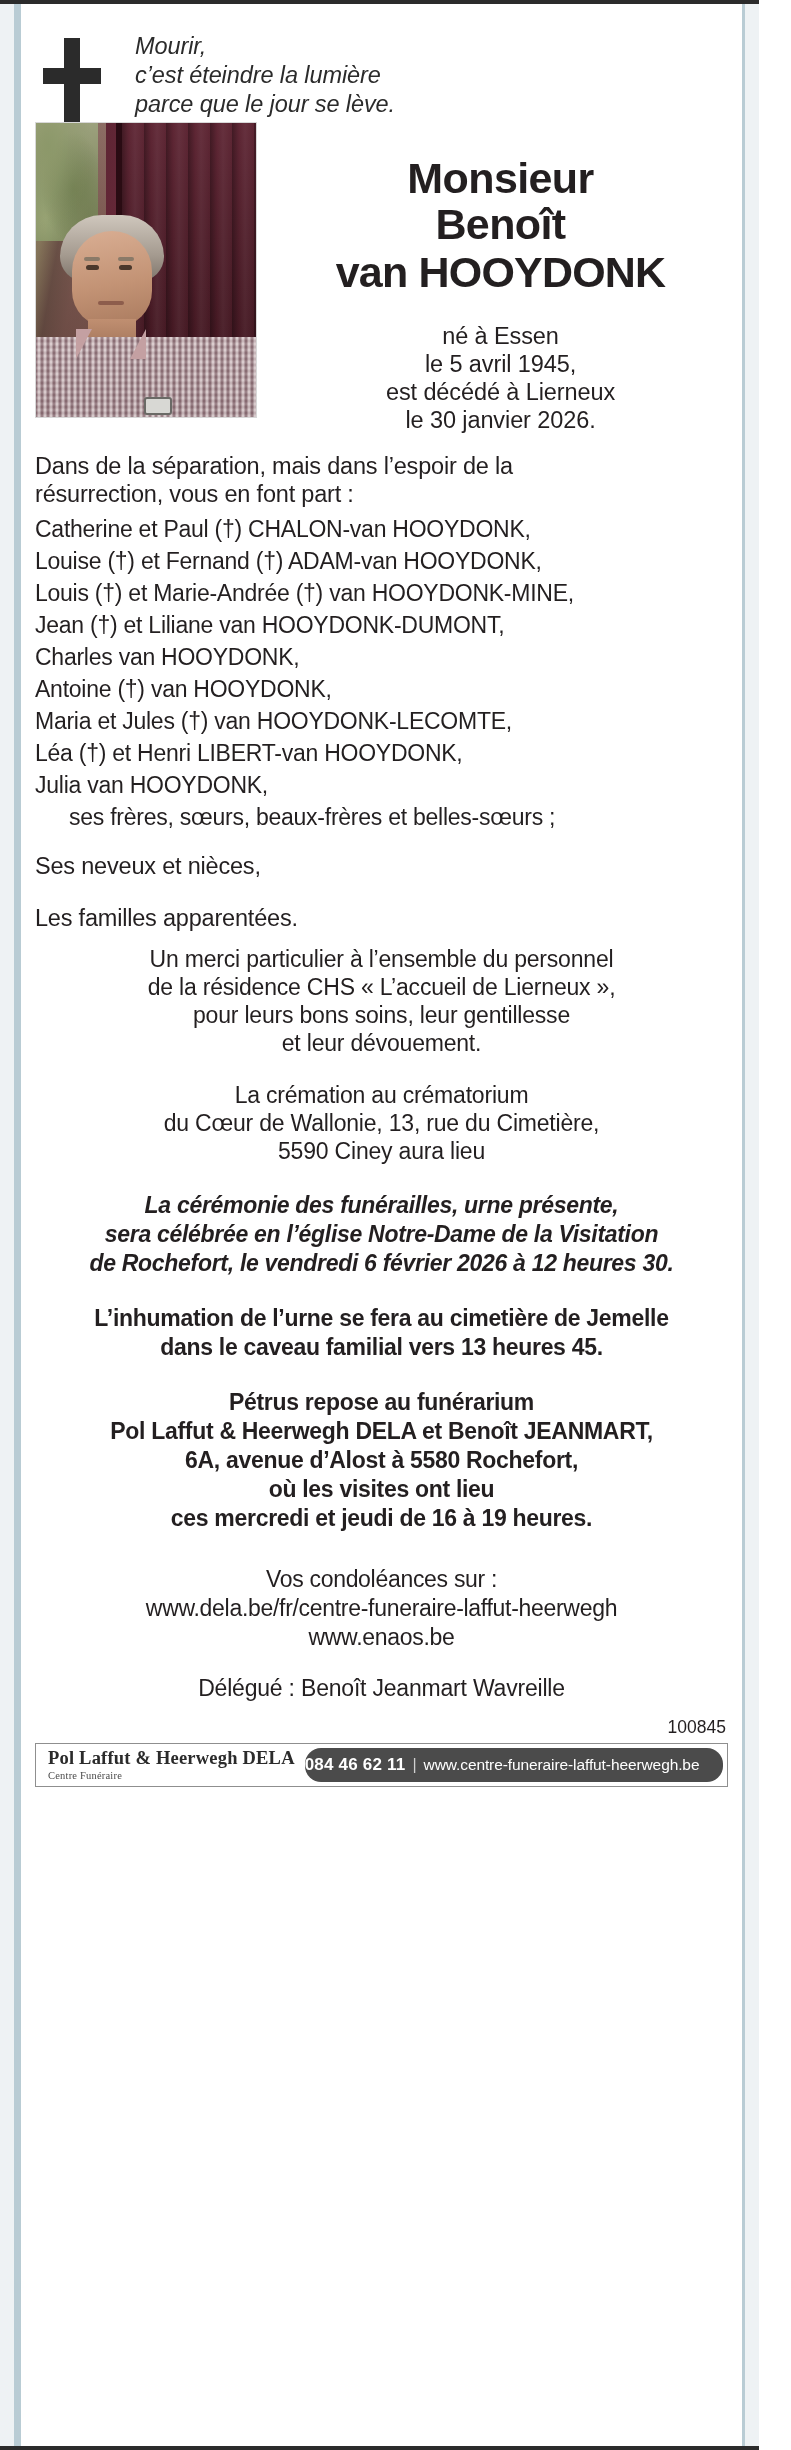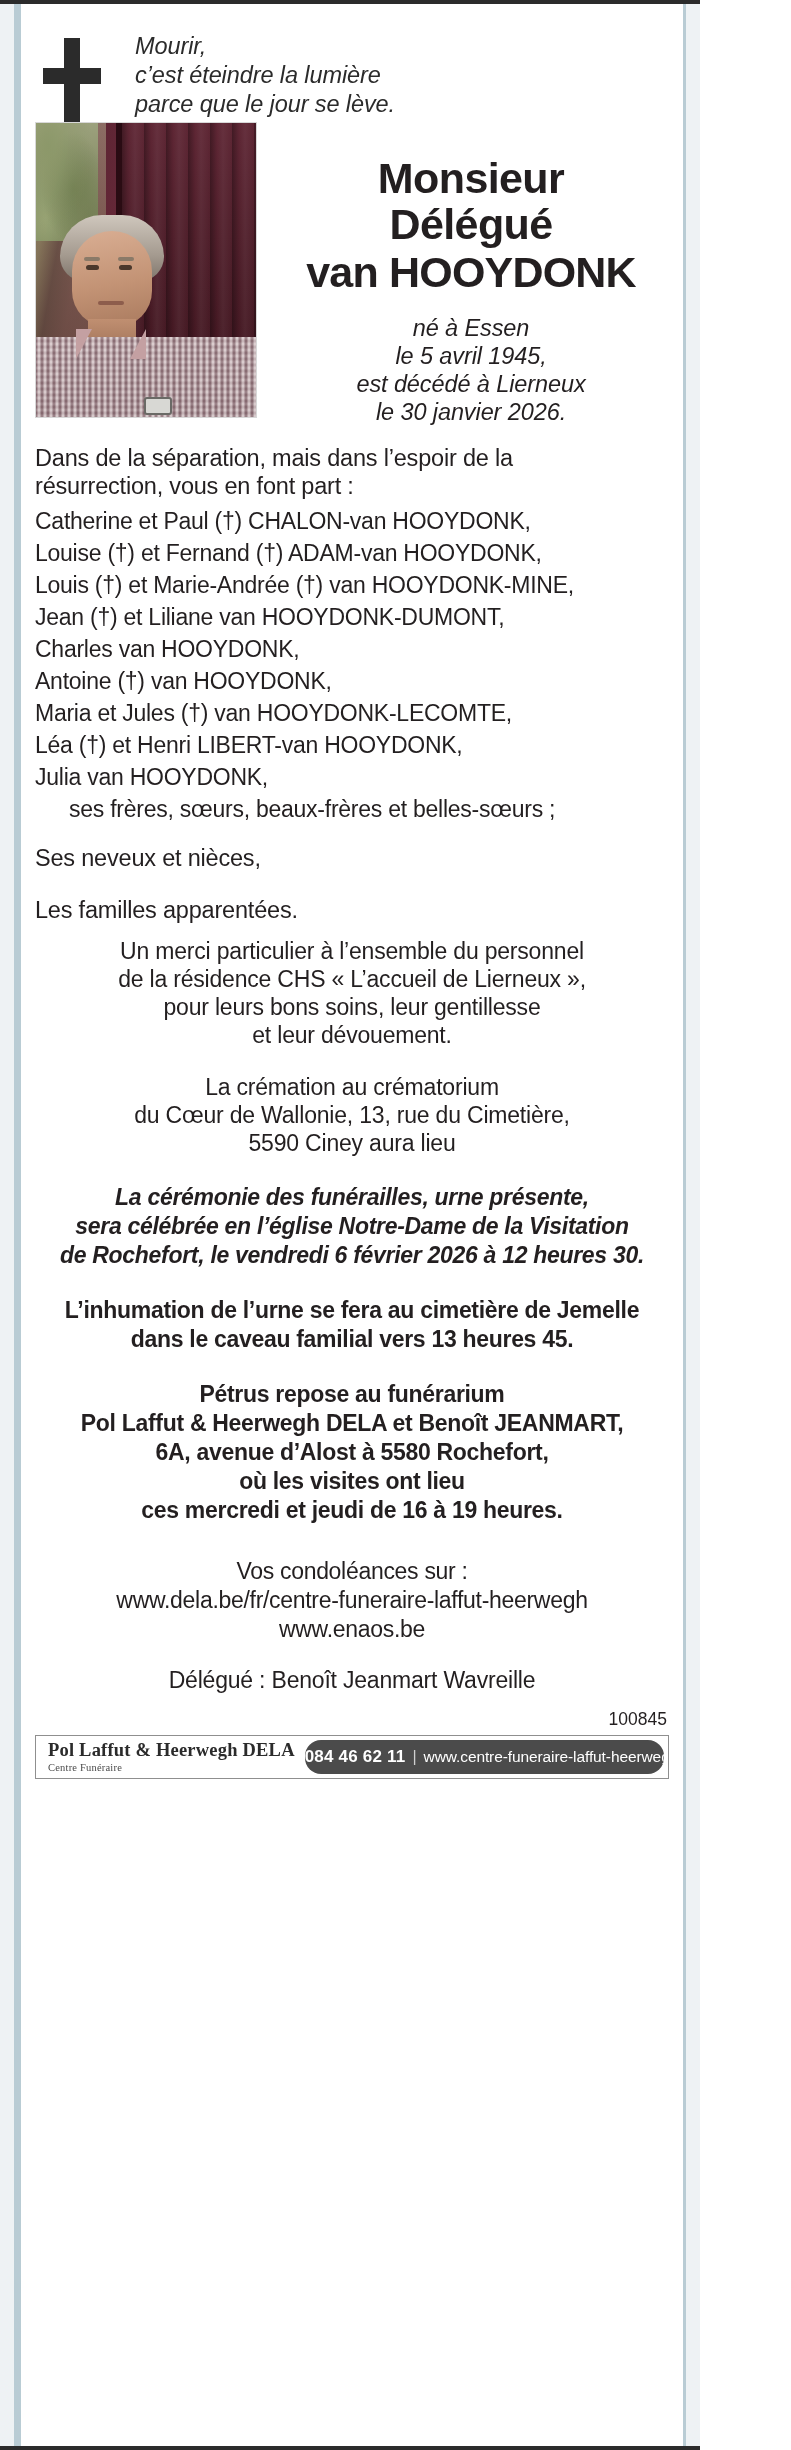--- a/index.html
+++ b/index.html
@@ -6,21 +6,21 @@
     margin: 0;
     padding: 0;
     background: #ffffff;
   }
   body {
     font-family: "Liberation Sans", sans-serif;
     color: #231f20;
   }
   #notice {
     position: relative;
-    width: 700px;
+    width: 759px;
     height: 2450px;
     background: #15803d;
     box-sizing: border-box;
     overflow: hidden;
   }
   
   .page-top-rule {
     position: absolute;
     top: 0; left: 0; right: 0;
     height: 4px;
@@ -271,25 +271,24 @@
     letter-spacing: -0.6px;
   }
   .name-last {
     font-size: 43px;
     line-height: 48px;
     font-weight: bold;
     letter-spacing: -0.8px;
     white-space: nowrap;
   }
   .birthdeath {
-    margin-top: 18px;
+    margin-top: 26px;
     font-size: 23.5px;
     line-height: 28px;
     letter-spacing: -0.1px;
-    font-style: italic;
   }
 
   
   .intro {
     margin-top: 18px;
     font-size: 23.5px;
     line-height: 28px;
     letter-spacing: -0.2px;
   }
   .family-list {
@@ -472,21 +471,21 @@
           <div class="ph-mouth"></div>
           <div class="ph-neck"></div>
           <div class="ph-shirt"></div>
           <div class="ph-collar-l"></div>
           <div class="ph-collar-r"></div>
           <div class="ph-watch"></div>
         </div>
 
         <div class="nameblock">
           <div class="name-title">Monsieur</div>
-          <div class="name-first">Délégué</div>
+          <div class="name-first">Benoît</div>
           <div class="name-last">van HOOYDONK</div>
           <div class="birthdeath">
             <div>né à Essen</div>
             <div>le 5 avril 1945,</div>
             <div>est décédé à Lierneux</div>
             <div>le 30 janvier 2026.</div>
           </div>
         </div>
       </div>
 

